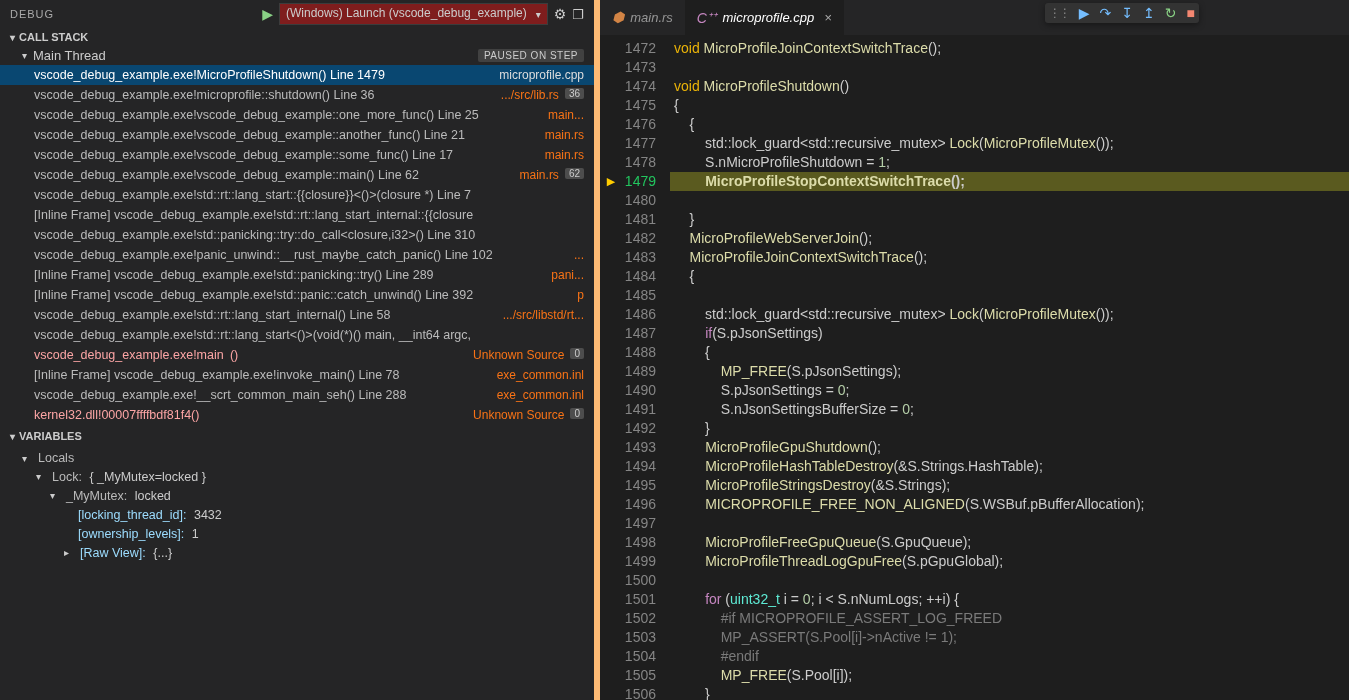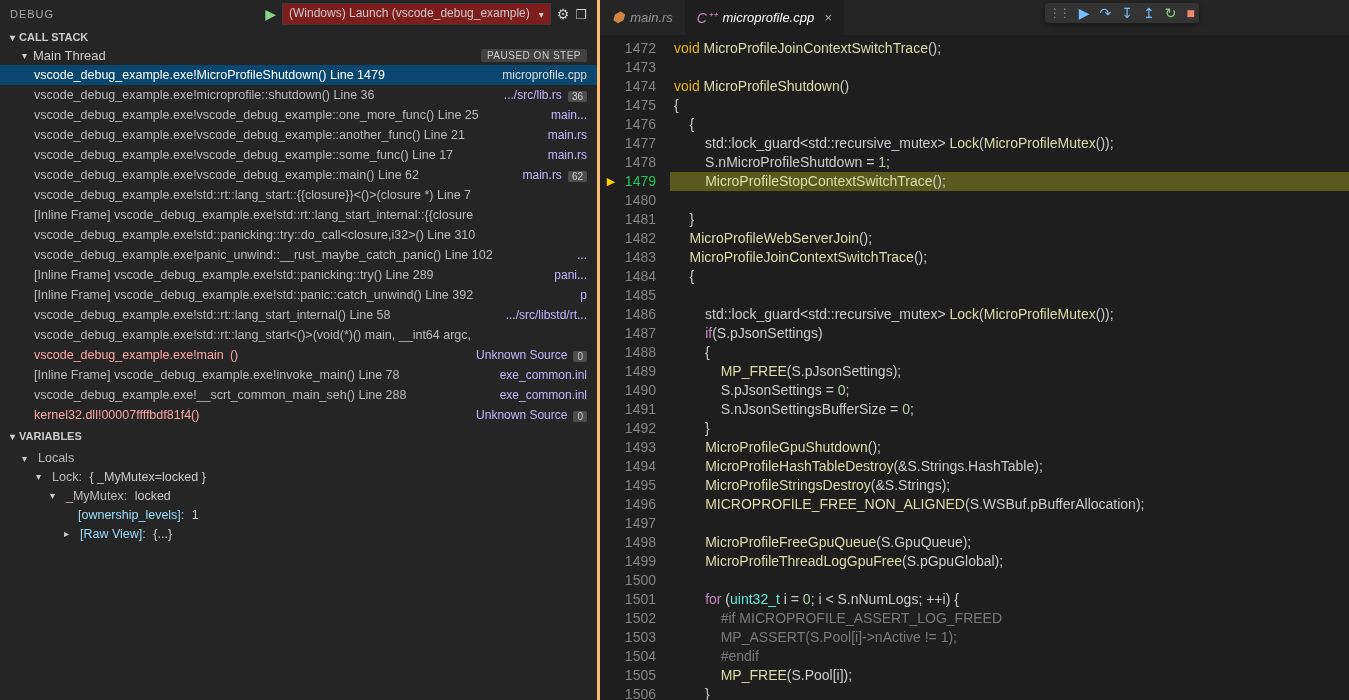--- a/index.html
+++ b/index.html
@@ -1,41 +1,41 @@
 <!DOCTYPE html>
 <html><head>
 <meta charset="utf-8">
 <style>
 * { margin:0; padding:0; box-sizing:border-box; font-family: "Segoe UI", sans-serif; }
 body { background:#1e1e1e; color:#ccc; font-size:13px; width:1349px; height:700px; overflow:hidden; display:flex; }
 
 
-.left { width:600px; background:#252526; display:flex; flex-direction:column; border-right:3px solid #fdba74; }
+.left { width:600px; background:#252526; display:flex; flex-direction:column; border-right:6px solid #fdba74; }
 .debug-header { display:flex; align-items:center; height:28px; padding:0 10px; background:#252526; }
 .debug-title { font-size:11px; color:#aaa; letter-spacing:1px; flex:0 0 auto; margin-right:20px; }
 .run-group { display:flex; align-items:center; gap:6px; margin-left:auto; }
 .play-btn { color:#89d185; font-size:14px; cursor:pointer; }
 .config-select { background:#7f1d1d; border:1px solid #3c3c3c; color:#ccc; padding:2px 20px 2px 6px; font-size:12px; height:22px; position:relative; }
 .config-select .chev { position:absolute; right:6px; top:5px; font-size:10px; color:#ccc; }
 .hdr-icon { color:#ccc; cursor:pointer; font-size:14px; }
 
 .section-header { background:#252526; padding:3px 10px; font-size:11px; font-weight:700; color:#ccc; display:flex; align-items:center; cursor:pointer; }
 .section-header .chev { margin-right:4px; font-size:10px; }
 .section-body { flex:0 0 auto; }
 
 .thread-row { display:flex; align-items:center; padding:2px 10px 2px 22px; cursor:pointer; }
 .thread-row .chev { margin-right:6px; font-size:10px; }
 .thread-badge { margin-left:auto; background:#414141; color:#ccc; font-size:10px; padding:1px 6px; border-radius:2px; letter-spacing:0.5px; }
 
 .stack-list { overflow:hidden; }
-.stack-row { display:flex; align-items:flex-end; padding:3px 10px 3px 34px; font-family:Consolas,monospace; font-size:12.5px; color:#bbb; white-space:nowrap; cursor:pointer; }
+.stack-row { display:flex; align-items:flex-start; padding:3px 10px 3px 34px; font-family:Consolas,monospace; font-size:12.5px; color:#bbb; white-space:nowrap; cursor:pointer; }
 .stack-row.selected { background:#094771; color:#fff; }
 .stack-row .frame { flex:1 1 auto; overflow:hidden; text-overflow:ellipsis; }
 .stack-row.dim .frame { color:#fca5a5; }
-.stack-row .src { flex:0 0 auto; color:#c4b5fd; margin-left:8px; font-size:12px; }
+.stack-row .src { flex:0 0 auto; color:#f97316; margin-left:8px; font-size:12px; }
 .stack-row.selected .src { color:#ddd; }
 .stack-row .ln { background:#4d4d4d; color:#ccc; font-size:10px; padding:0 4px; border-radius:2px; margin-left:6px; }
 
 .vars-body { padding:4px 0; }
 .var-row { display:flex; align-items:center; padding:2px 10px; font-family:Consolas,monospace; font-size:12.5px; cursor:pointer; }
 .var-row .chev { margin-right:6px; font-size:10px; color:#ccc; width:10px; display:inline-block; }
 .var-name { color:#bbb; }
 .var-key { color:#9cdcfe; }
 .var-val { color:#ccc; }
 
@@ -57,21 +57,21 @@
 .c-red { color:#f48771; }
 
 .editor { flex:1 1 auto; display:flex; font-family:Consolas,'Courier New',monospace; font-size:14px; line-height:19px; overflow:hidden; }
 .gutter-marks { width:22px; background:#1e1e1e; padding-top:4px; }
 .gutter-marks .mark { height:19px; display:flex; align-items:center; justify-content:center; color:#ffcc00; font-size:11px; }
 .gutter { width:48px; text-align:right; color:#858585; padding:4px 14px 0 0; background:#1e1e1e; user-select:none; }
 .gutter div { height:19px; }
 .gutter .cur { color:#22c55e; }
 .code { flex:1 1 auto; padding-top:4px; white-space:pre; }
 .code .ln { height:19px; padding-left:4px; }
-.code .hl { background:#5a5a1f; }
+.code .hl { background:#5a5a1f;font-weight:bold; }
 .kw { color:#eab308; }
 .ty { color:#5eead4; }
 .fn { color:#dcdcaa; }
 .pp { color:#c586c0; }
 .num { color:#b5cea8; }
 .gr { color:#7a7a7a; }
 </style>
 </head>
 <body>
 
@@ -186,20 +186,24 @@
     </div>
     <div class="var-row" style="padding-left:36px">
       <span class="chev">▾</span>
       <span class="var-name">Lock:</span>&nbsp;
       <span class="var-val">{ _MyMutex=locked }</span>
     </div>
     <div class="var-row" style="padding-left:50px">
       <span class="chev">▾</span>
       <span class="var-name">_MyMutex:</span>&nbsp;
       <span class="var-val">locked</span>
+    </div>
+    <div class="var-row" style="padding-left:78px">
+      <span class="var-key">[locking_thread_id]:</span>&nbsp;
+      <span class="var-val">3432</span>
     </div>
     <div class="var-row" style="padding-left:78px">
       <span class="var-key">[ownership_levels]:</span>&nbsp;
       <span class="var-val">1</span>
     </div>
     <div class="var-row" style="padding-left:64px">
       <span class="chev">▸</span>
       <span class="var-key">[Raw View]:</span>&nbsp;
       <span class="var-val">{...}</span>
     </div>

